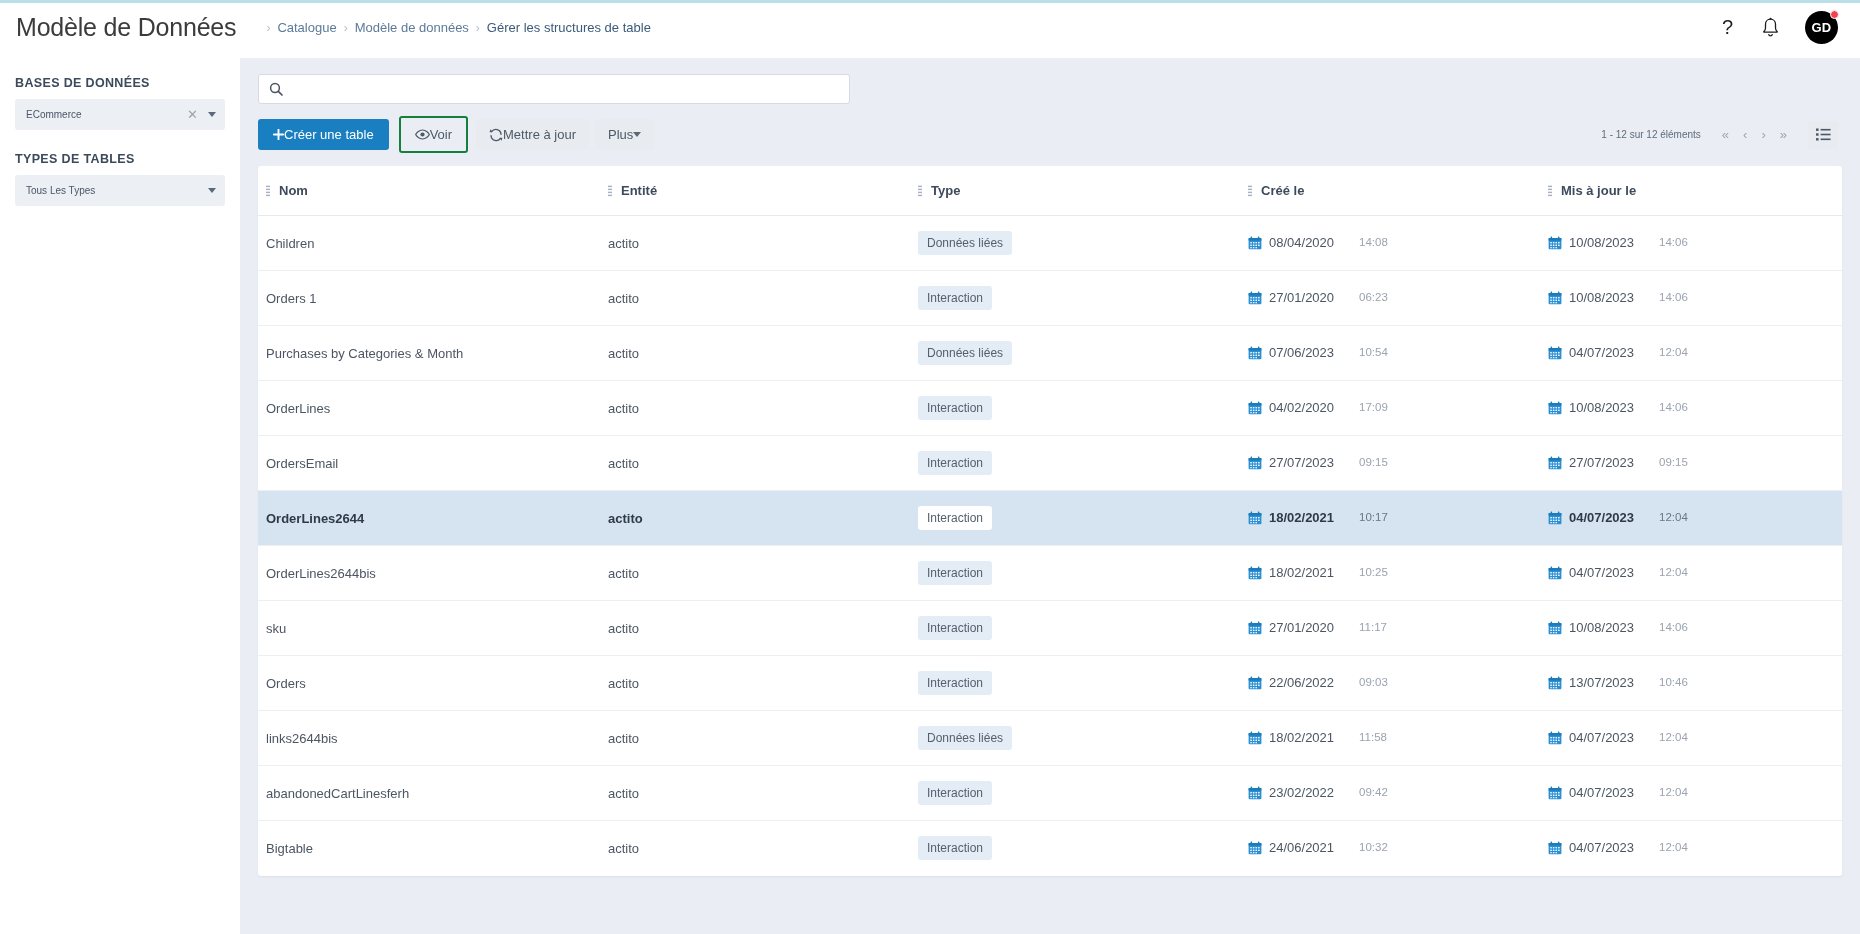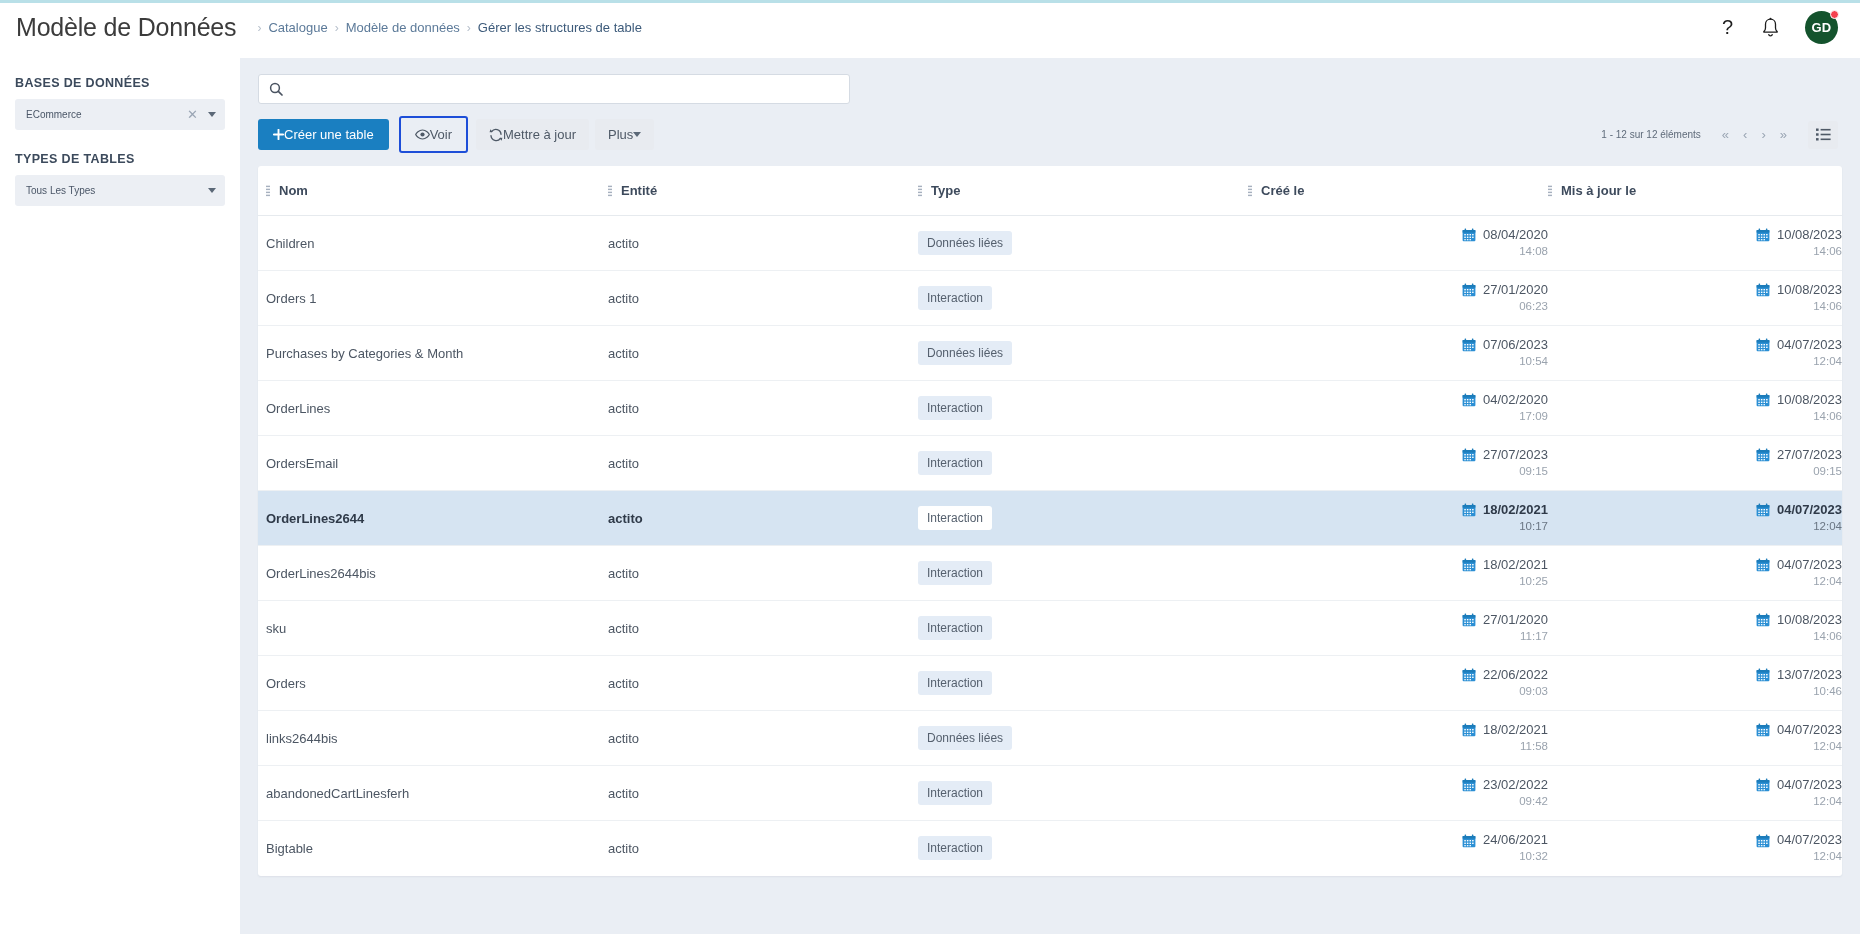--- a/index.html
+++ b/index.html
@@ -14,37 +14,37 @@
   
   .accent-line { height: 3px; background: #b9e0e8; flex: 0 0 auto; }
 
   
   .header {
     flex: 0 0 auto;
     height: 55px;
     background: #ffffff;
     display: flex; align-items: center;
     padding: 0 22px 6px 16px;
-    position: relative; z-index: 5;
+    position: relative; z-index: 5; gap: 9px;
   }
   .page-title {
     font-size: 25px; font-weight: 400; color: #3b3b3b;
     letter-spacing: -0.2px; white-space: nowrap;
   }
   .breadcrumb { display: flex; align-items: center; margin-left: 14px; }
   .bc-sep { color: #b7c0cc; font-size: 12px; margin: 0 7px; }
   .bc-item { font-size: 13px; color: #5c7a99; white-space: nowrap; }
   .bc-item.active { color: #3c5a7a; }
   .header-spacer { flex: 1 1 auto; }
   .header-icons { display: flex; align-items: center; gap: 25px; }
   .hicon { cursor: pointer; display: flex; align-items: center; justify-content: center; }
   .hicon svg { display: block; }
   .avatar {
     position: relative; width: 33px; height: 33px; border-radius: 50%;
-    background: #14532d; color: #fff; font-size: 13px; font-weight: 600;
+    background: #000000; color: #fff; font-size: 13px; font-weight: 600;
     display: flex; align-items: center; justify-content: center;
     cursor: pointer; letter-spacing: .3px;
   }
   .avatar .dot {
     position: absolute; top: -1px; right: -1px;
     width: 9px; height: 9px; border-radius: 50%;
     background: #f4414e; border: 1.5px solid #fff;
   }
 
   
@@ -93,21 +93,21 @@
   .btn {
     height: 31px; border-radius: 3px; border: none;
     font-family: inherit; font-size: 13px; cursor: pointer;
     display: inline-flex; align-items: center; 
     padding: 0 13px; white-space: nowrap;
   }
   .btn-primary { background: #1a7fc1; color: #fff; font-weight: 400; padding: 0 15px; }
   .btn-plain { background: #e8ebf0; color: #4e5966; }
   .btn-ghost { background: transparent; color: #4e5966; }
   .btn-highlight {
-    border: 2px solid #1d4ed8; border-radius: 3px;
+    border: 2px solid #15803d; border-radius: 3px;
     padding: 1px; margin: 0 2px 0 10px; display: inline-flex;
   }
   .tb-gap { width: 6px; }
   .toolbar-spacer { flex: 1 1 auto; }
 
   
   .pager { display: flex; align-items: center; gap: 0; margin-right: 4px; }
   .pager .count { font-size: 10px; color: #5f6b7a; margin-right: 14px; white-space: nowrap; }
   .pg-arrow {
     color: #9aa5b3; font-size: 13px; padding: 0 7px; cursor: pointer;
@@ -143,21 +143,21 @@
   tbody tr.selected td { background: #d6e4f2; color: #2f3a49; font-weight: 700; }
   .cell-pad { padding-left: 8px; }
 
   .badge {
     display: inline-block; background: #e4ecf6; color: #55606e;
     font-size: 12px; font-weight: 400; border-radius: 3px;
     padding: 5px 9px; white-space: nowrap;
   }
   tr.selected .badge { background: #ffffff; font-weight: 400; color: #55606e; }
 
-  .datecell { display: flex; flex-direction: column; gap: 2px; line-height: 1.15; align-items: flex-end; }
+  .datecell { display: flex; gap: 2px; line-height: 1.15; }
   .daterow { display: flex; align-items: center; gap: 7px; }
   .datetxt { font-size: 13px; color: #4c5663; }
   tr.selected .datetxt { color: #2f3a49; }
   .timetxt { font-size: 11.5px; color: #9aa3ae; margin-left: 23px; }
   tr.selected .timetxt { color: #6a7684; font-weight: 400; }
 
   
   col.c-nom  { width: 350px; }
   col.c-ent  { width: 310px; }
   col.c-typ  { width: 330px; }

